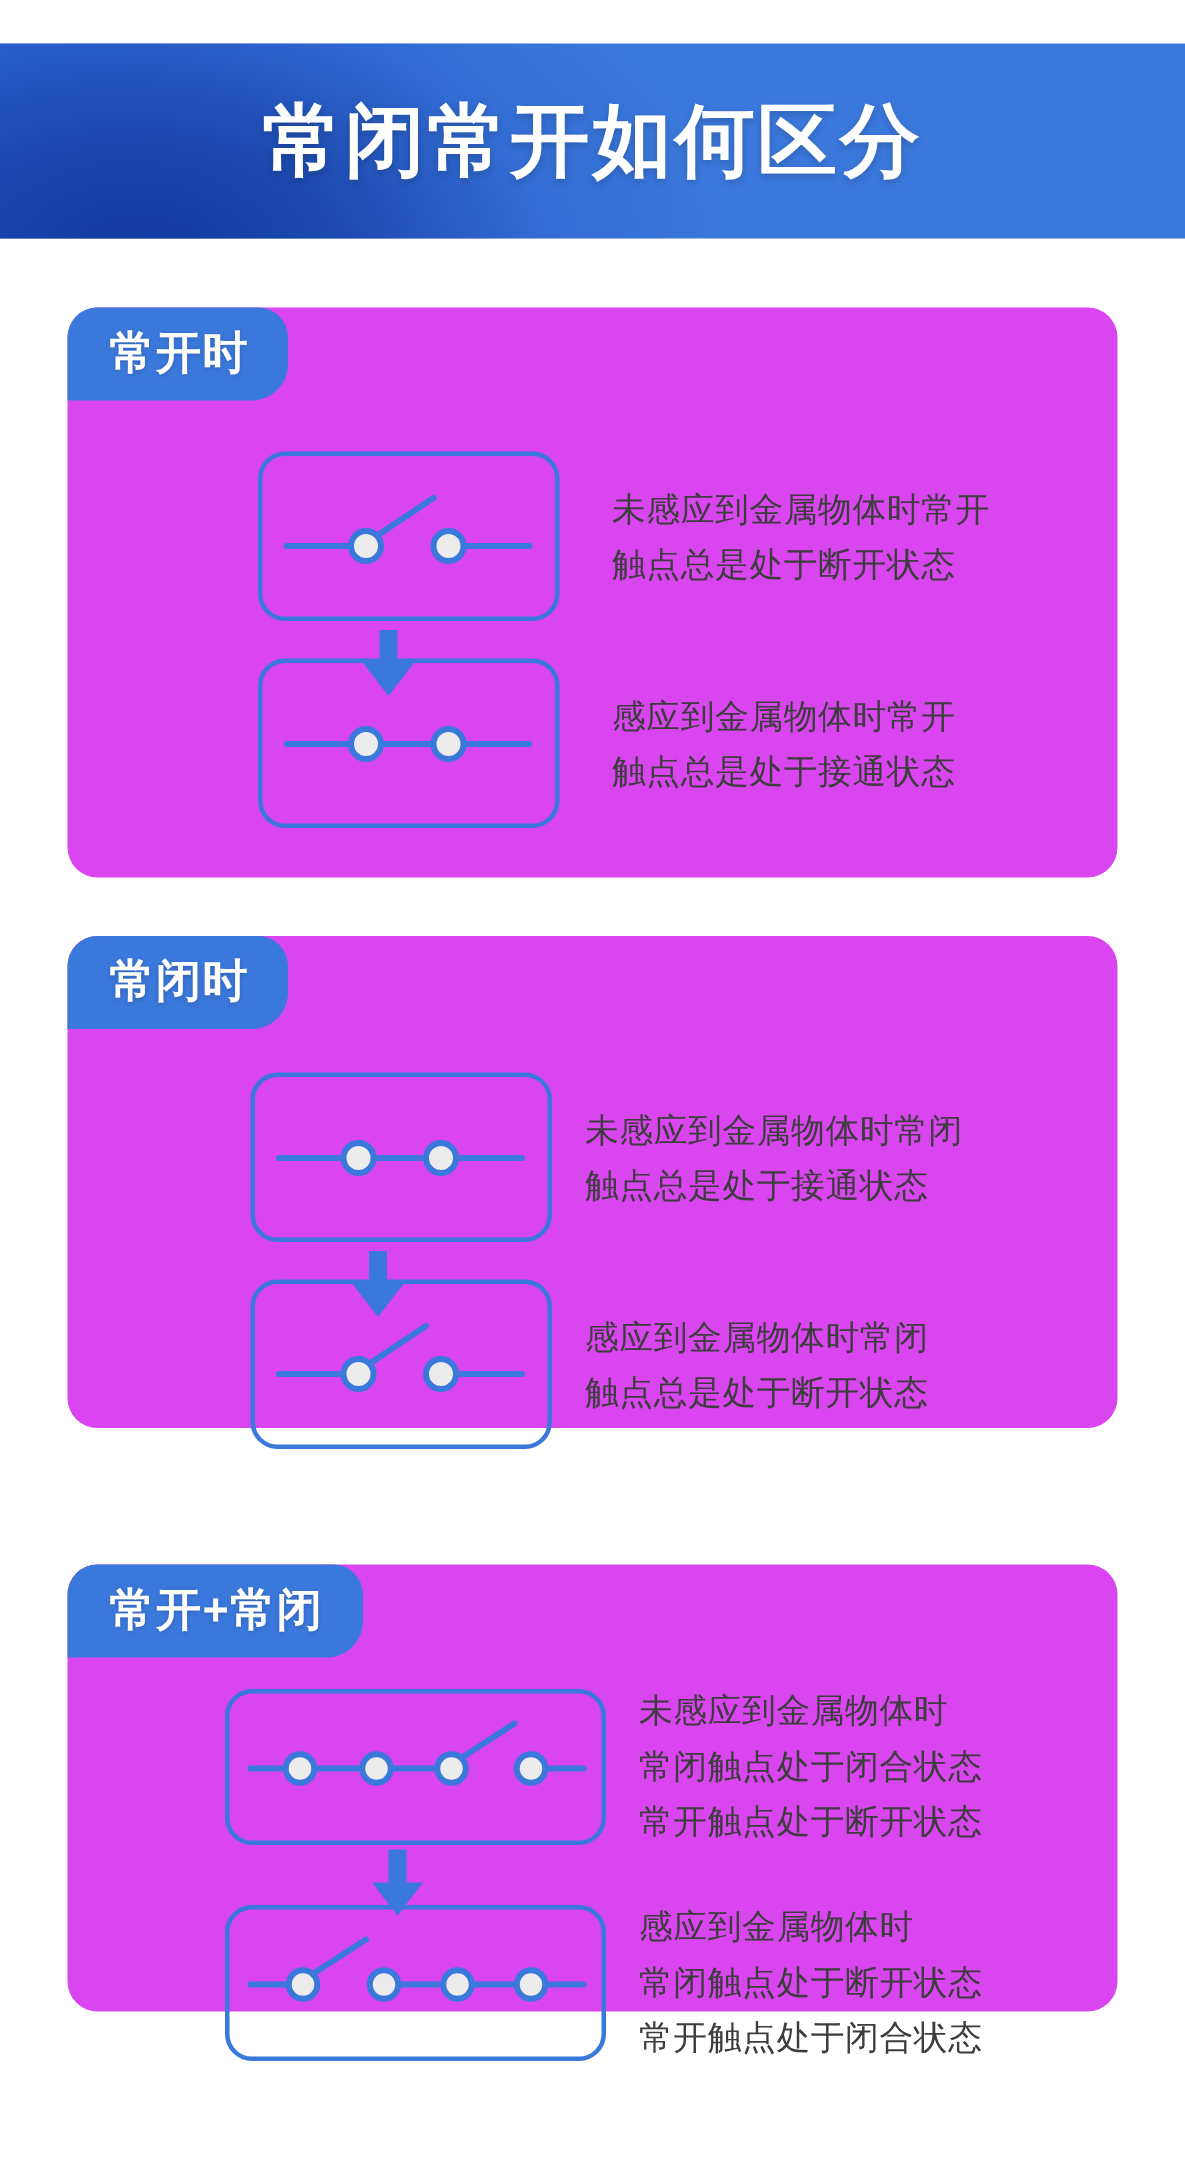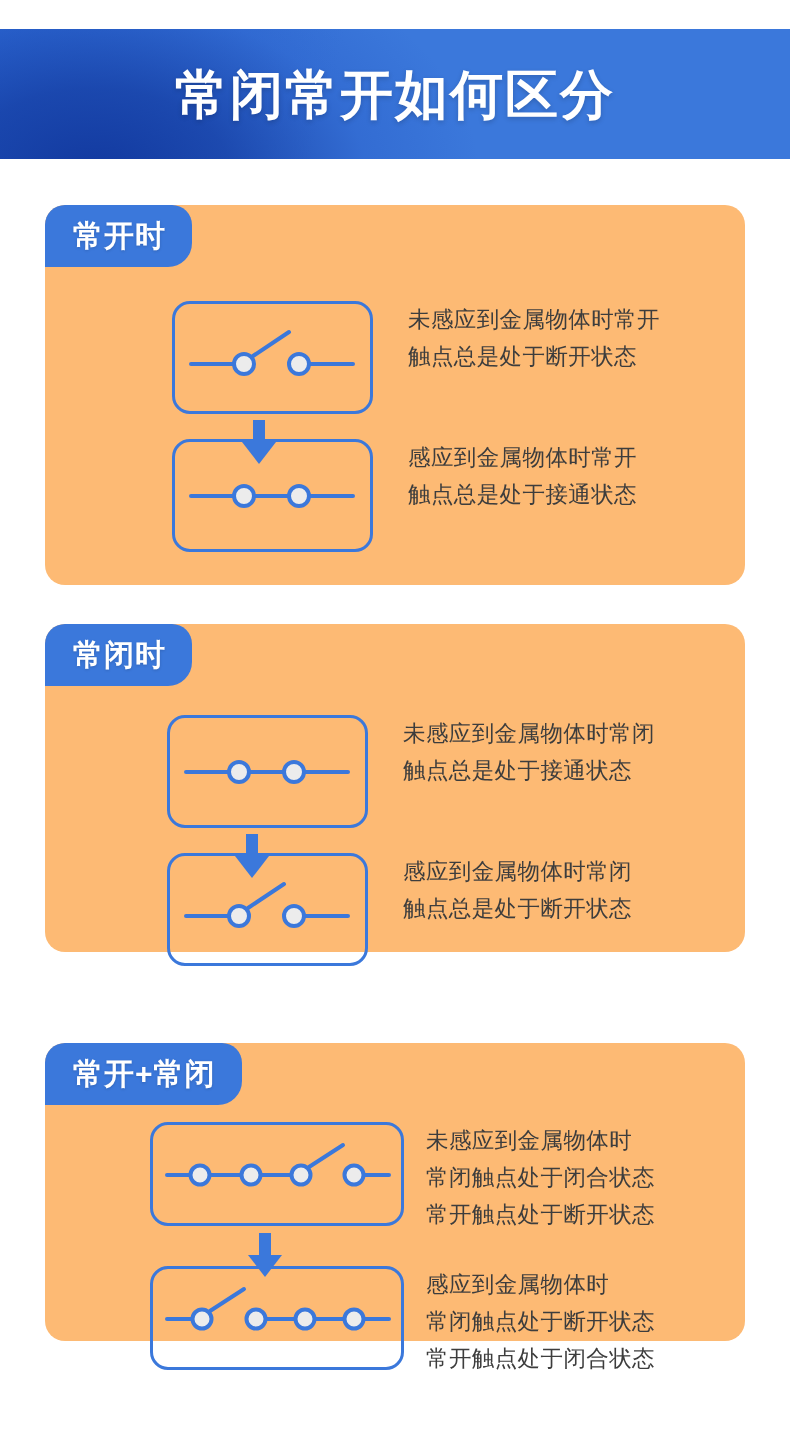--- a/index.html
+++ b/index.html
@@ -36,21 +36,21 @@
     line-height: 1;
     text-shadow: 0 2px 5px rgba(0,0,0,0.18);
     white-space: nowrap;
   }
 
   
   .section {
     position: absolute;
     left: 45px;
     width: 700px;
-    background: #fdba74;
+    background: #d946ef;
     border-radius: 20px;
   }
   #section-1 { top: 205px;  height: 380px; }
   #section-2 { top: 624px;  height: 328px; }
   #section-3 { top: 1043px; height: 298px; }
 
   .section-badge {
     position: absolute;
     left: 0;
     top: 0;
@@ -69,21 +69,21 @@
     letter-spacing: 1px;
     line-height: 1;
     white-space: nowrap;
     text-shadow: 0 1px 3px rgba(0,0,0,0.17);
   }
 
   
   .row {
     position: absolute;
     display: flex;
-    align-items: flex-start;
+    align-items: center;
     padding-left: 12px;
   }
   .diagram-col {
     position: relative;
     flex: 0 0 auto;
   }
 
   .diagram-box {
     border: 3px solid #3b78db;
     border-radius: 18px;
@@ -130,21 +130,21 @@
   #section-1 .row-a { left: 115px; top: 96px; }
   #section-1 .row-b { left: 115px; top: 234px; }
   #section-1 .diagram-box { width: 201px; height: 113px; }
   #section-1 .caption { margin-left: 35px; }
   #section-1 .arrow-connector { left: 197px; top: 215px; }
 
   
   #section-2 .row-a { left: 110px; top: 91px; }
   #section-2 .row-b { left: 110px; top: 229px; }
   #section-2 .diagram-box { width: 201px; height: 113px; }
-  #section-2 .caption { margin-left: 35px; }
+  #section-2 .caption { margin-left: 22px; }
   #section-2 .arrow-connector { left: 190px; top: 210px; }
 
   
   #section-3 .row-a { left: 93px; top: 79px; }
   #section-3 .row-b { left: 93px; top: 223px; }
   #section-3 .diagram-box { width: 254px; height: 104px; }
   #section-3 .caption { margin-left: 22px; }
   #section-3 .arrow-connector { left: 203px; top: 190px; }
 
   svg { display: block; }

